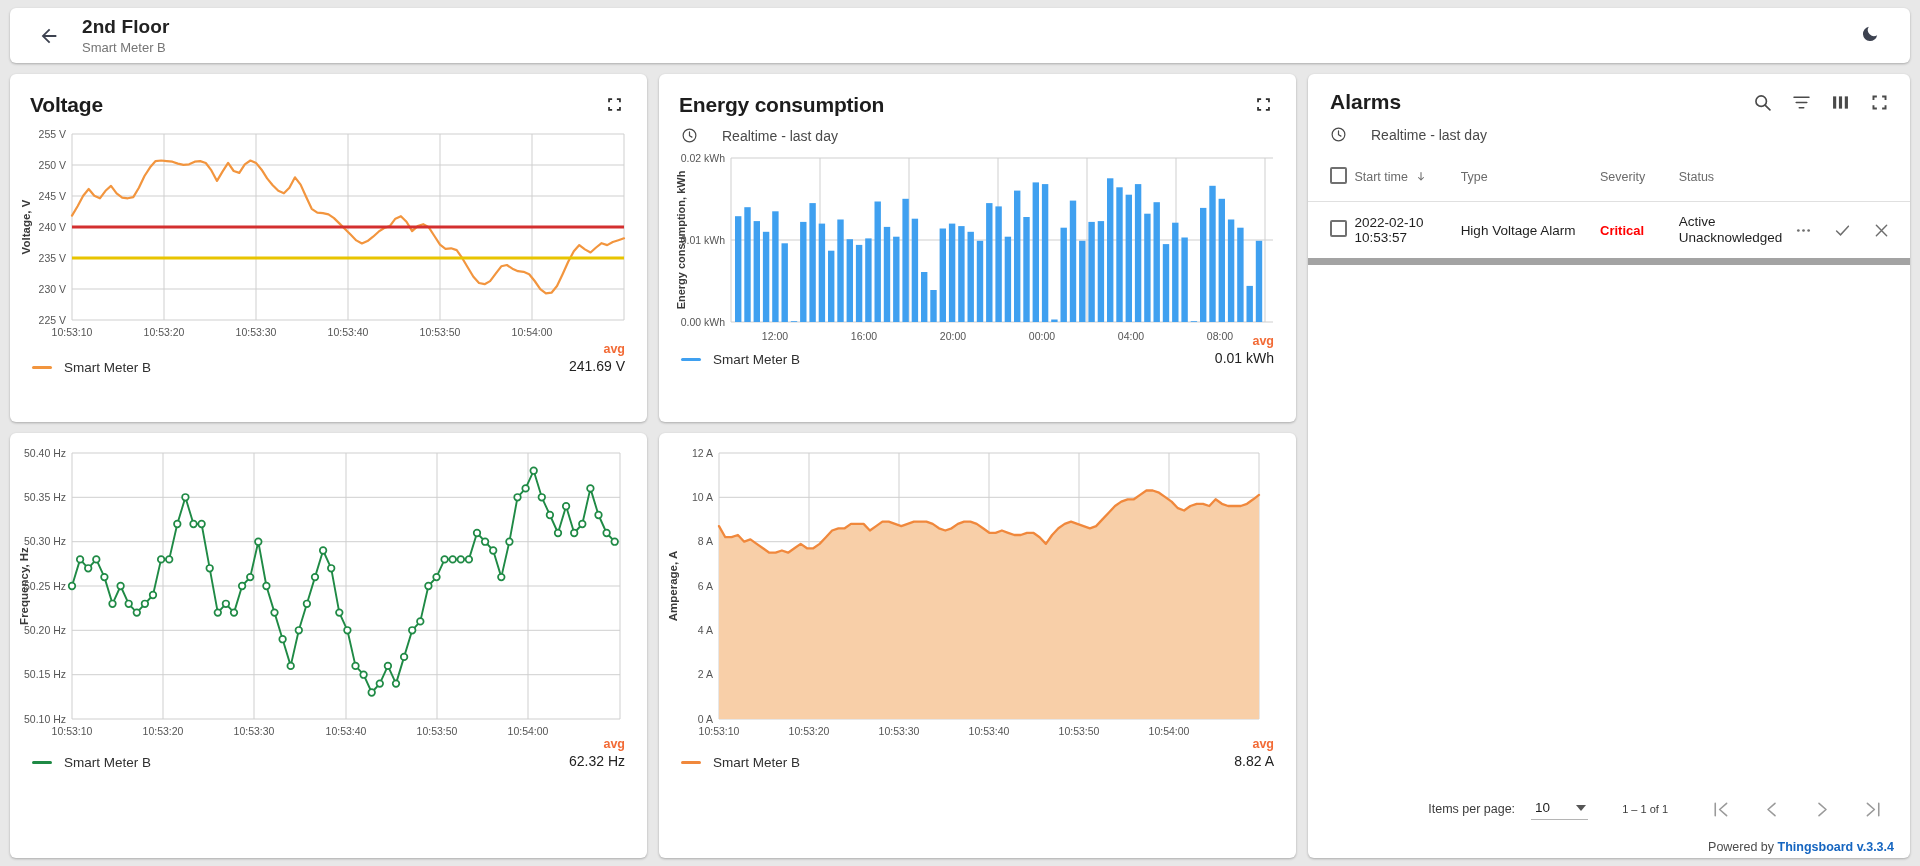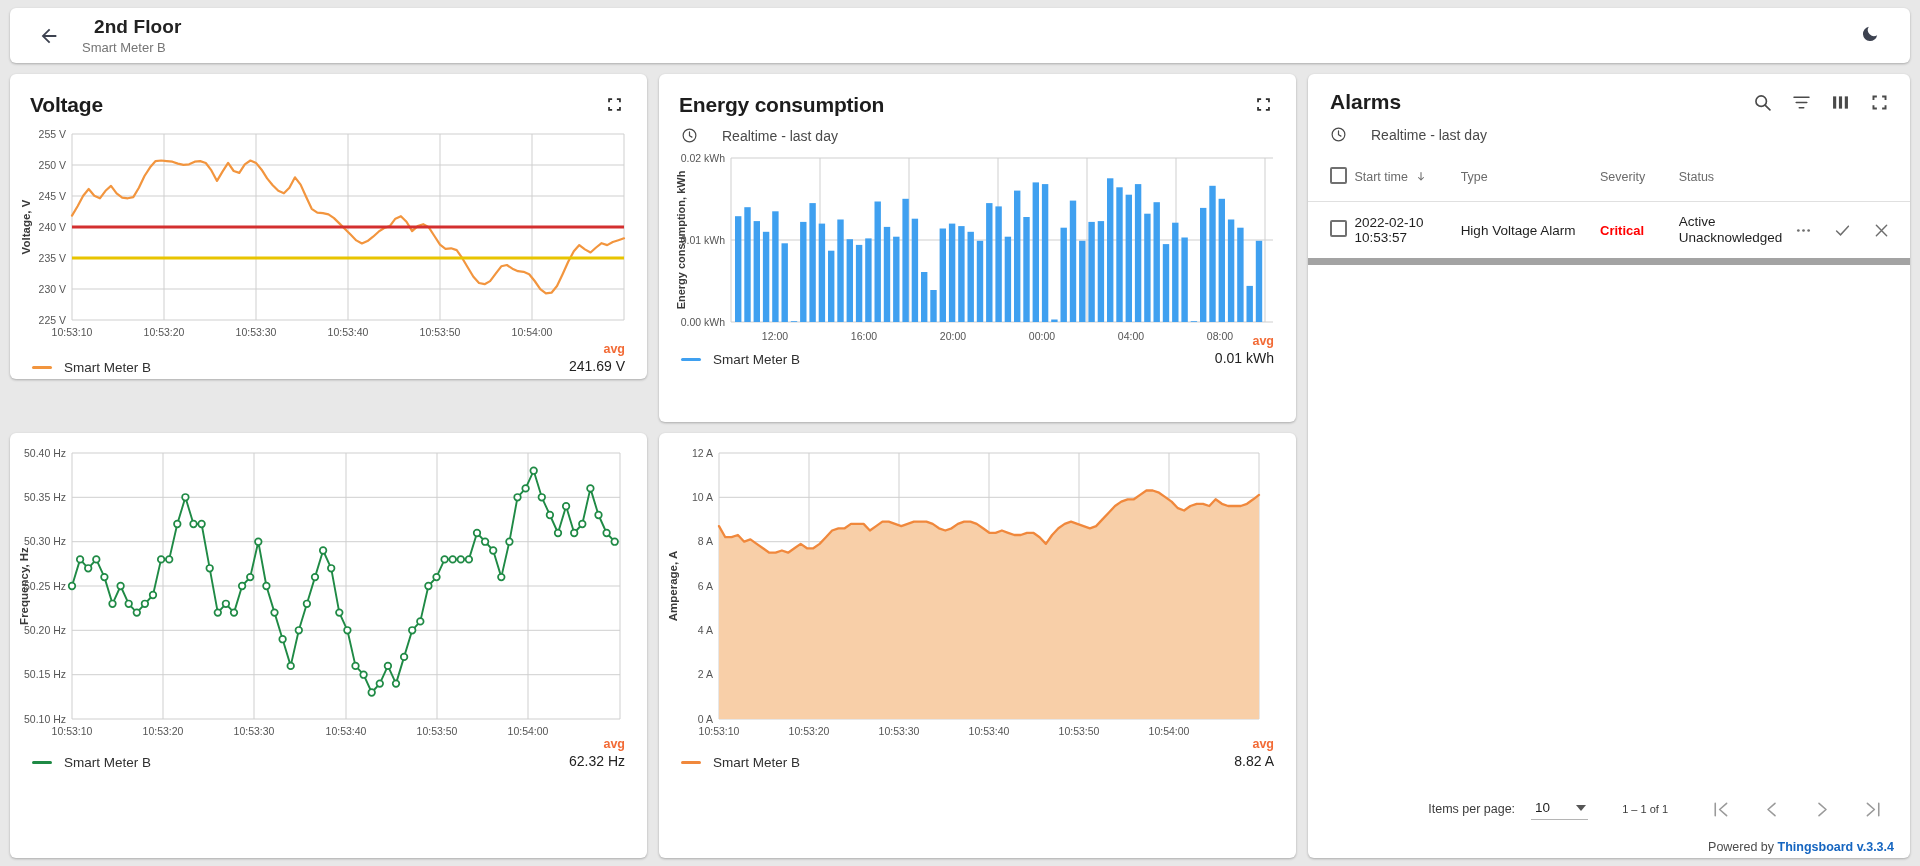--- a/index.html
+++ b/index.html
@@ -16,35 +16,35 @@
     position: absolute; left: 10px; top: 8px; width: 1900px; height: 55px;
     background: #fff; border-radius: 6px;
     box-shadow: 0 1px 3px rgba(0,0,0,.16), 0 1px 2px rgba(0,0,0,.12);
     display: flex; align-items: center; padding: 0 22px;
   }
   .back-btn {
     width: 34px; height: 34px; display: flex; align-items: center; justify-content: center;
     color: #3d4250; cursor: pointer; flex: none; margin-right: 16px;
   }
   .title-block { display: flex; flex-direction: column; justify-content: center; }
-  .title-main { font-size: 19px; font-weight: 700; color: #222; line-height: 22px; letter-spacing: .1px; margin-left: 12px; }
+  .title-main { font-size: 19px; font-weight: 700; color: #222; line-height: 22px; letter-spacing: .1px; }
   .title-sub  { font-size: 13px; color: #757575; line-height: 17px; margin-top: 1px; }
   .topbar-spacer { flex: 1; }
   .moon-btn { width: 40px; height: 40px; display:flex; align-items:center; justify-content:center; cursor:pointer; color:#3d4250; }
 
   
   .grid {
     position: absolute; left: 10px; top: 74px; width: 1900px; height: 784px;
   }
   .card {
     position: absolute; background: #fff; border-radius: 6px;
     box-shadow: 0 1px 3px rgba(0,0,0,.16), 0 1px 2px rgba(0,0,0,.12);
     overflow: hidden;
   }
-  #card-voltage   { left: 0px;    top: 0px;   width: 637px; height: 305px; }
+  #card-voltage   { left: 0px;    top: 0px;   width: 637px; height: 348px; }
   #card-energy    { left: 649px;  top: 0px;   width: 637px; height: 348px; }
   #card-frequency { left: 0px;    top: 359px; width: 637px; height: 425px; }
   #card-amperage  { left: 649px;  top: 359px; width: 637px; height: 425px; }
   #card-alarms    { left: 1298px; top: 0px;   width: 602px; height: 784px; }
 
   .card-head { display:flex; align-items:flex-start; padding: 18px 20px 0 20px; }
   .card-title { font-size: 21px; font-weight: 700; color: #1d1d1d; letter-spacing: -.2px; line-height: 25px; }
   .card-head-spacer { flex: 1; }
   .expand-icon { width: 22px; height: 22px; cursor: pointer; color: #2c2c2c; flex:none; margin-top: 3px;}
 

